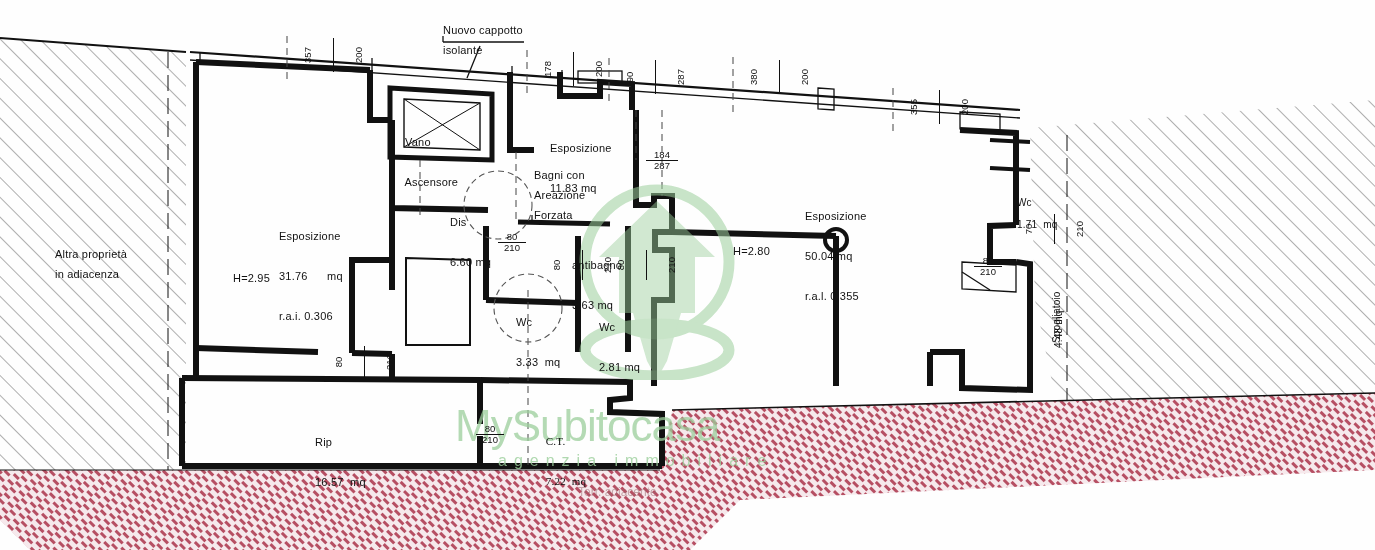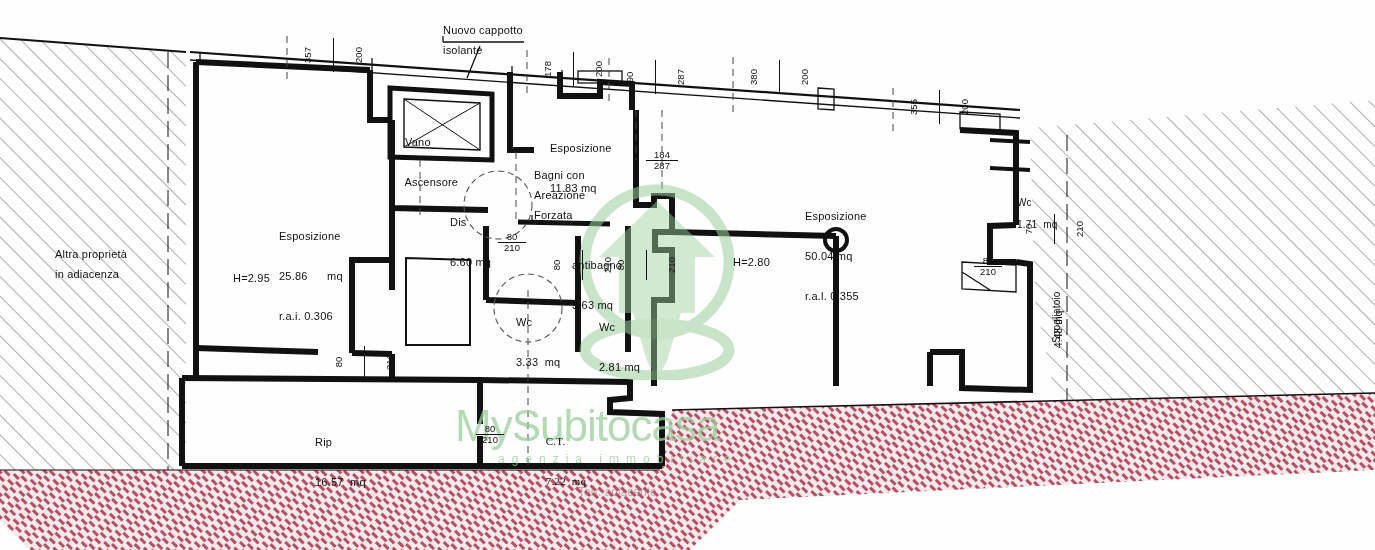--- a/index.html
+++ b/index.html
@@ -16,21 +16,21 @@
             text-align:center;transform-origin:left top;}
   .dimstack .num{display:block;}
   .dimstack .bar{display:block;border-top:1.1px solid #111;width:100%;}
   .hdim{position:absolute;text-align:center;font-size:9.5px;line-height:10px;color:#111;}
   .hdim .bar{border-top:1.1px solid #111;}
   
   #wm{position:absolute;left:0;top:0;width:1375px;height:550px;pointer-events:none;}
   #wmtext{position:absolute;left:455px;top:398px;font-size:44px;line-height:56px;
           font-family:"Liberation Sans",sans-serif;color:#9ccf9c;opacity:.75;
           white-space:nowrap;font-weight:400;letter-spacing:-1px;}
-  #wmsub{position:absolute;left:498px;top:452px;font-size:12px;letter-spacing:7px;
+  #wmsub{position:absolute;left:498px;top:452px;font-size:16px;letter-spacing:7px;
          color:#9ccf9c;opacity:.8;font-family:"Liberation Sans",sans-serif;white-space:nowrap;}
   #wmmark{position:absolute;left:555px;top:165px;width:205px;height:215px;opacity:.55;}
   .terr{position:absolute;left:578px;top:485px;font-size:12px;color:#9a6a70;opacity:.55;
         font-family:"Liberation Sans",sans-serif;white-space:nowrap;}
 </style>
 </head>
 <body>
 
 <div id="stage">
 
@@ -184,36 +184,36 @@
   <div class="terr">Terr. adiacente</div>
 
   <div class="lbl" style="left:443px;top:20px;">Nuovo cappotto
 isolante</div>
 
   <div class="lbl" style="left:55px;top:244px;">Altra proprietà
 in adiacenza</div>
 
   <div class="lbl" style="left:266px;top:206px;">
     <span>Esposizione</span><br>
-    <span>25.86      mq</span><br>
+    <span>31.76      mq</span><br>
     <span>r.a.i. 0.306</span>
   </div>
   <div class="lbl" style="left:233px;top:268px;">H=2.95</div>
 
   <div class="lbl" style="left:537px;top:118px;">
     <span>Esposizione</span><br>
     <span>11.83 mq</span>
   </div>
 
   <div class="lbl" style="left:792px;top:186px;">
     <span>Esposizione</span><br>
     <span>50.04 mq</span><br>
     <span>r.a.l. 0.355</span>
   </div>
-  <div class="lbl" style="left:733px;top:252px;">H=2.80</div>
+  <div class="lbl" style="left:733px;top:241px;">H=2.80</div>
 
   <div class="lbl" style="left:392px;top:112px;">
     <span>Vano</span><br>
     <span>Ascensore</span>
   </div>
 
   <div class="lbl" style="left:437px;top:192px;">
     <span>Dis</span><br>
     <span>6.60 mq</span>
   </div>

